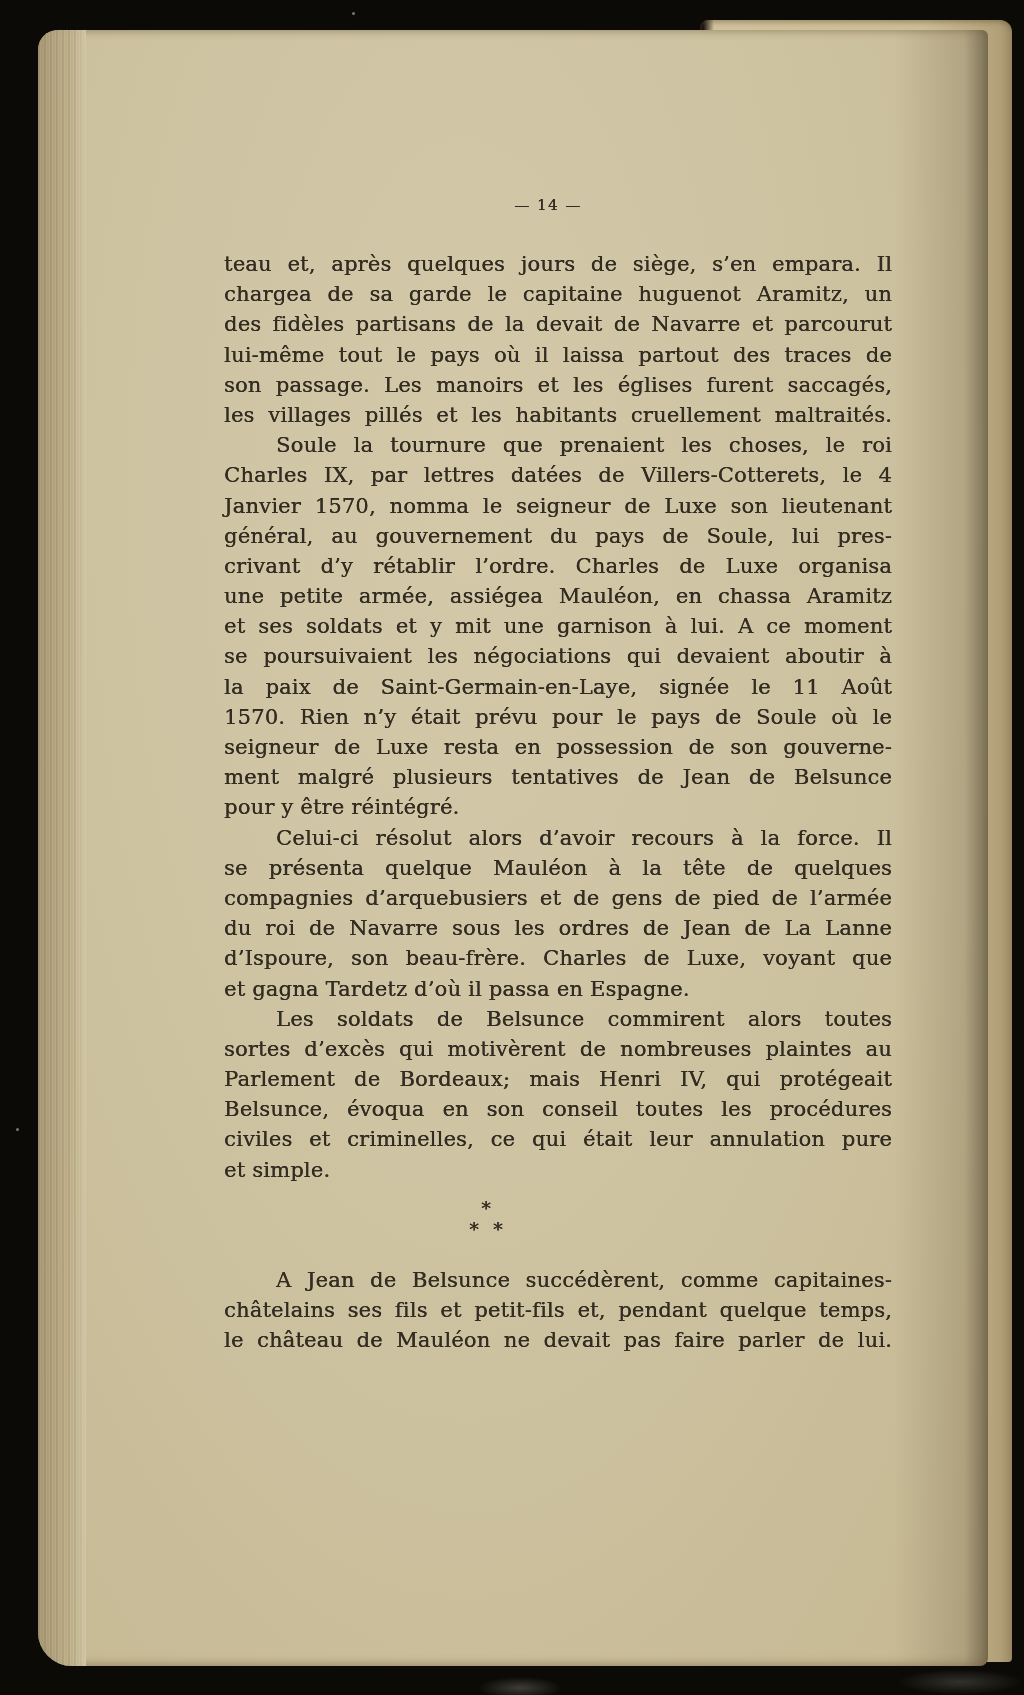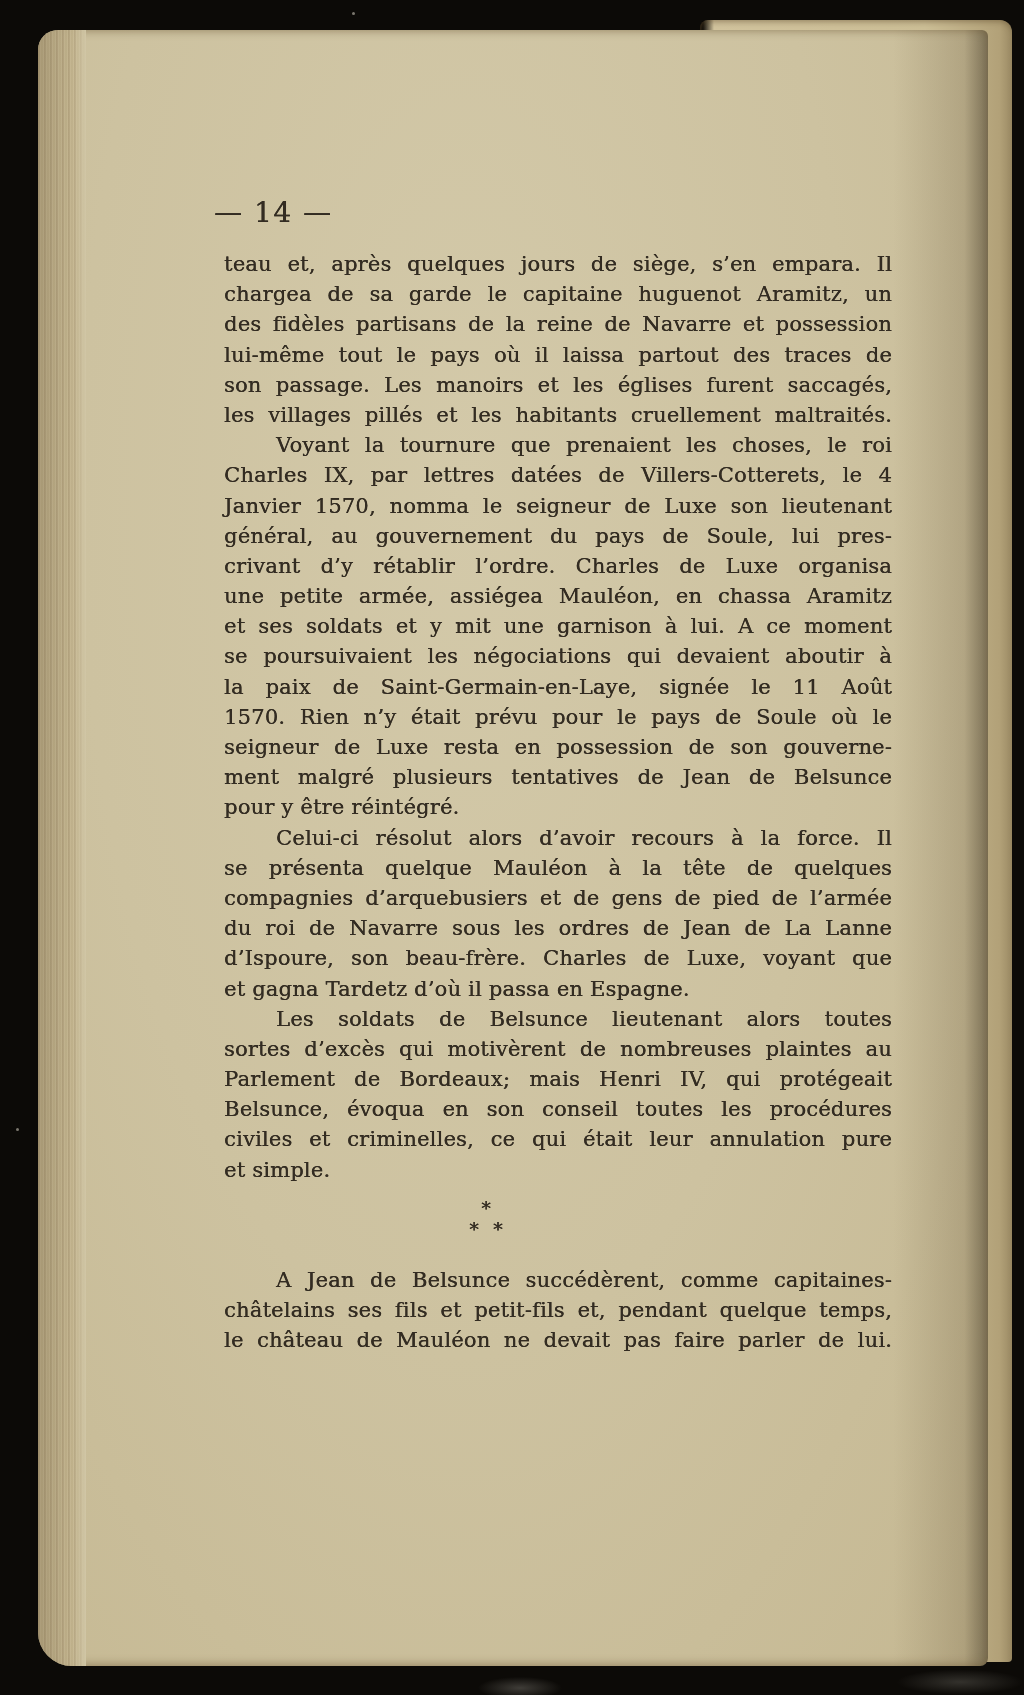--- a/index.html
+++ b/index.html
@@ -58,21 +58,22 @@
     background:
       linear-gradient(90deg, rgba(105,88,58,0.30) 0%, rgba(205,194,160,0) 72%, rgba(211,201,169,0.9) 100%),
       repeating-linear-gradient(90deg,
         #c2b38d 0px, #a59471 1px, #cabc97 2px, #bcad87 4px, #c9bb96 6px);
     opacity: 0.95;
   }
   .pagenum {
     position: absolute;
     left: 214px; top: 196px;
     width: 668px;
-    font-size: 28px;
+    text-align: center;
+    font-size: 15px;
     letter-spacing: 1.5px;
     color: #332c22;
     text-shadow: 0.3px 0 0 currentColor;
   }
   .textblock {
     position: absolute;
     left: 224px; top: 249px;
     width: 668px;
     color: #332c22;
     font-size: 21px;
@@ -114,44 +115,44 @@
 
   <div class="page">
     <div class="edge-band"></div>
   </div>
 
   <div class="pagenum">— 14 —</div>
 
   <div class="textblock">
     <div class="ln">teau et, après quelques jours de siège, s’en empara. Il</div>
     <div class="ln">chargea de sa garde le capitaine huguenot Aramitz, un</div>
-    <div class="ln">des fidèles partisans de la reine de Navarre et possession</div>
+    <div class="ln">des fidèles partisans de la devait de Navarre et parcourut</div>
     <div class="ln">lui-même tout le pays où il laissa partout des traces de</div>
     <div class="ln">son passage. Les manoirs et les églises furent saccagés,</div>
     <div class="ln">les villages pillés et les habitants cruellement maltraités.</div>
-    <div class="ln indent">Voyant la tournure que prenaient les choses, le roi</div>
+    <div class="ln indent">Soule la tournure que prenaient les choses, le roi</div>
     <div class="ln">Charles IX, par lettres datées de Villers-Cotterets, le 4</div>
     <div class="ln">Janvier 1570, nomma le seigneur de Luxe son lieutenant</div>
     <div class="ln">général, au gouvernement du pays de Soule, lui pres-</div>
     <div class="ln">crivant d’y rétablir l’ordre. Charles de Luxe organisa</div>
     <div class="ln">une petite armée, assiégea Mauléon, en chassa Aramitz</div>
     <div class="ln">et ses soldats et y mit une garnison à lui. A ce moment</div>
     <div class="ln">se poursuivaient les négociations qui devaient aboutir à</div>
     <div class="ln">la paix de Saint-Germain-en-Laye, signée le 11 Août</div>
     <div class="ln">1570. Rien n’y était prévu pour le pays de Soule où le</div>
     <div class="ln">seigneur de Luxe resta en possession de son gouverne-</div>
     <div class="ln">ment malgré plusieurs tentatives de Jean de Belsunce</div>
     <div class="ln short">pour y être réintégré.</div>
     <div class="ln indent">Celui-ci résolut alors d’avoir recours à la force. Il</div>
     <div class="ln">se présenta quelque Mauléon à la tête de quelques</div>
     <div class="ln">compagnies d’arquebusiers et de gens de pied de l’armée</div>
     <div class="ln">du roi de Navarre sous les ordres de Jean de La Lanne</div>
     <div class="ln">d’Ispoure, son beau-frère. Charles de Luxe, voyant que</div>
     <div class="ln short">et gagna Tardetz d’où il passa en Espagne.</div>
-    <div class="ln indent">Les soldats de Belsunce lieutenant alors toutes</div>
+    <div class="ln indent">Les soldats de Belsunce commirent alors toutes</div>
     <div class="ln">sortes d’excès qui motivèrent de nombreuses plaintes au</div>
     <div class="ln">Parlement de Bordeaux; mais Henri IV, qui protégeait</div>
     <div class="ln">Belsunce, évoqua en son conseil toutes les procédures</div>
     <div class="ln">civiles et criminelles, ce qui était leur annulation pure</div>
     <div class="ln short">et simple.</div>
 
     <div class="asterism-block">
       <div class="ast-row">*</div>
       <div class="ast-row">* *</div>
     </div>

